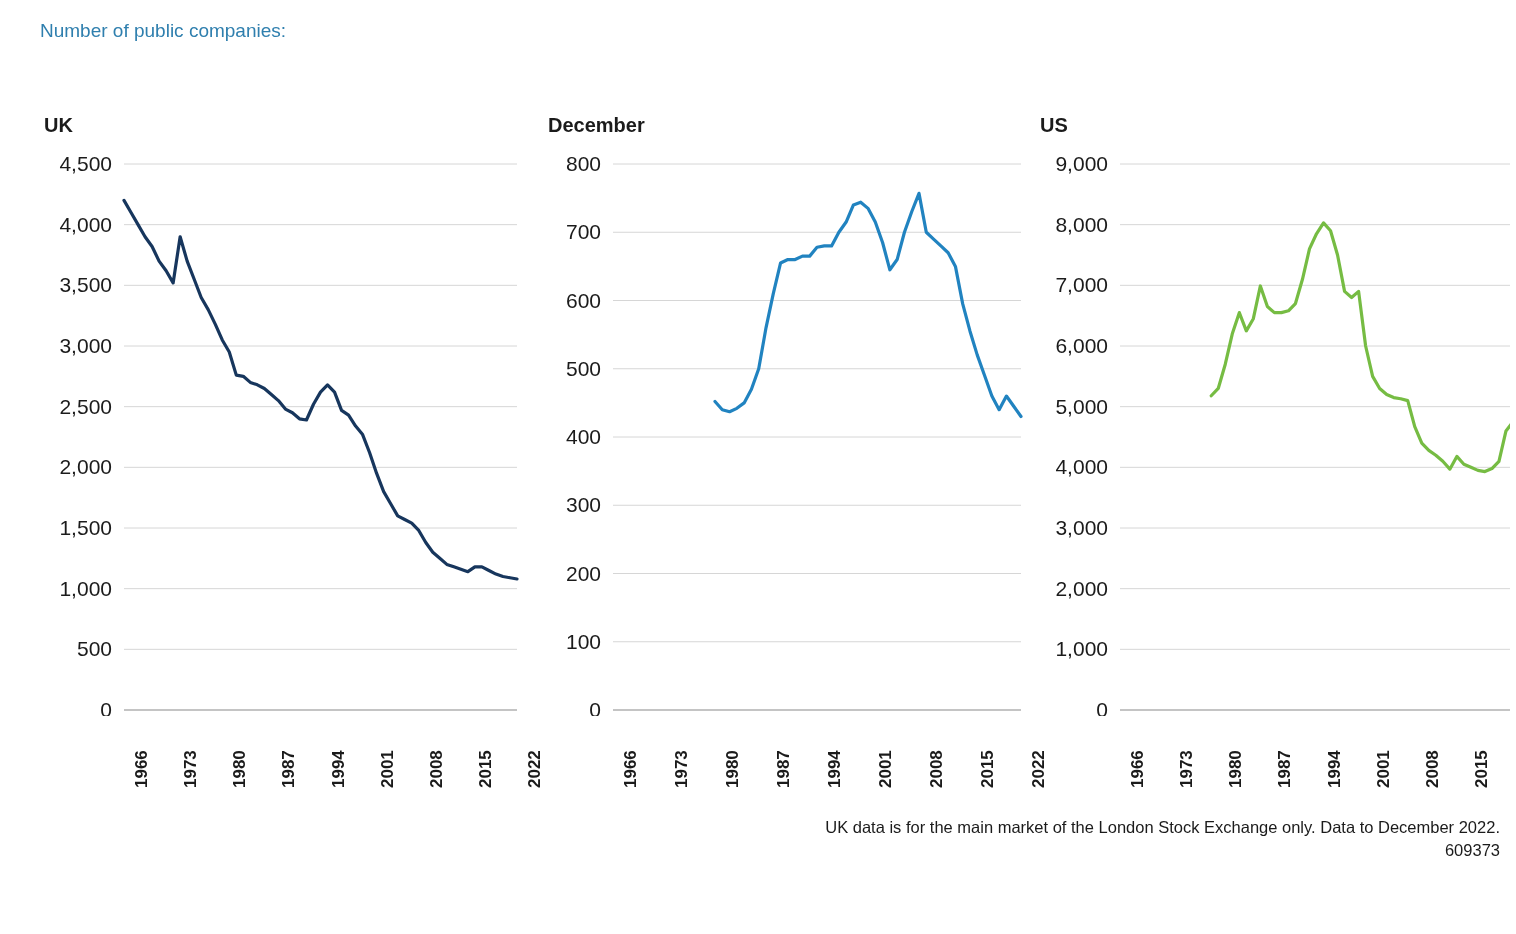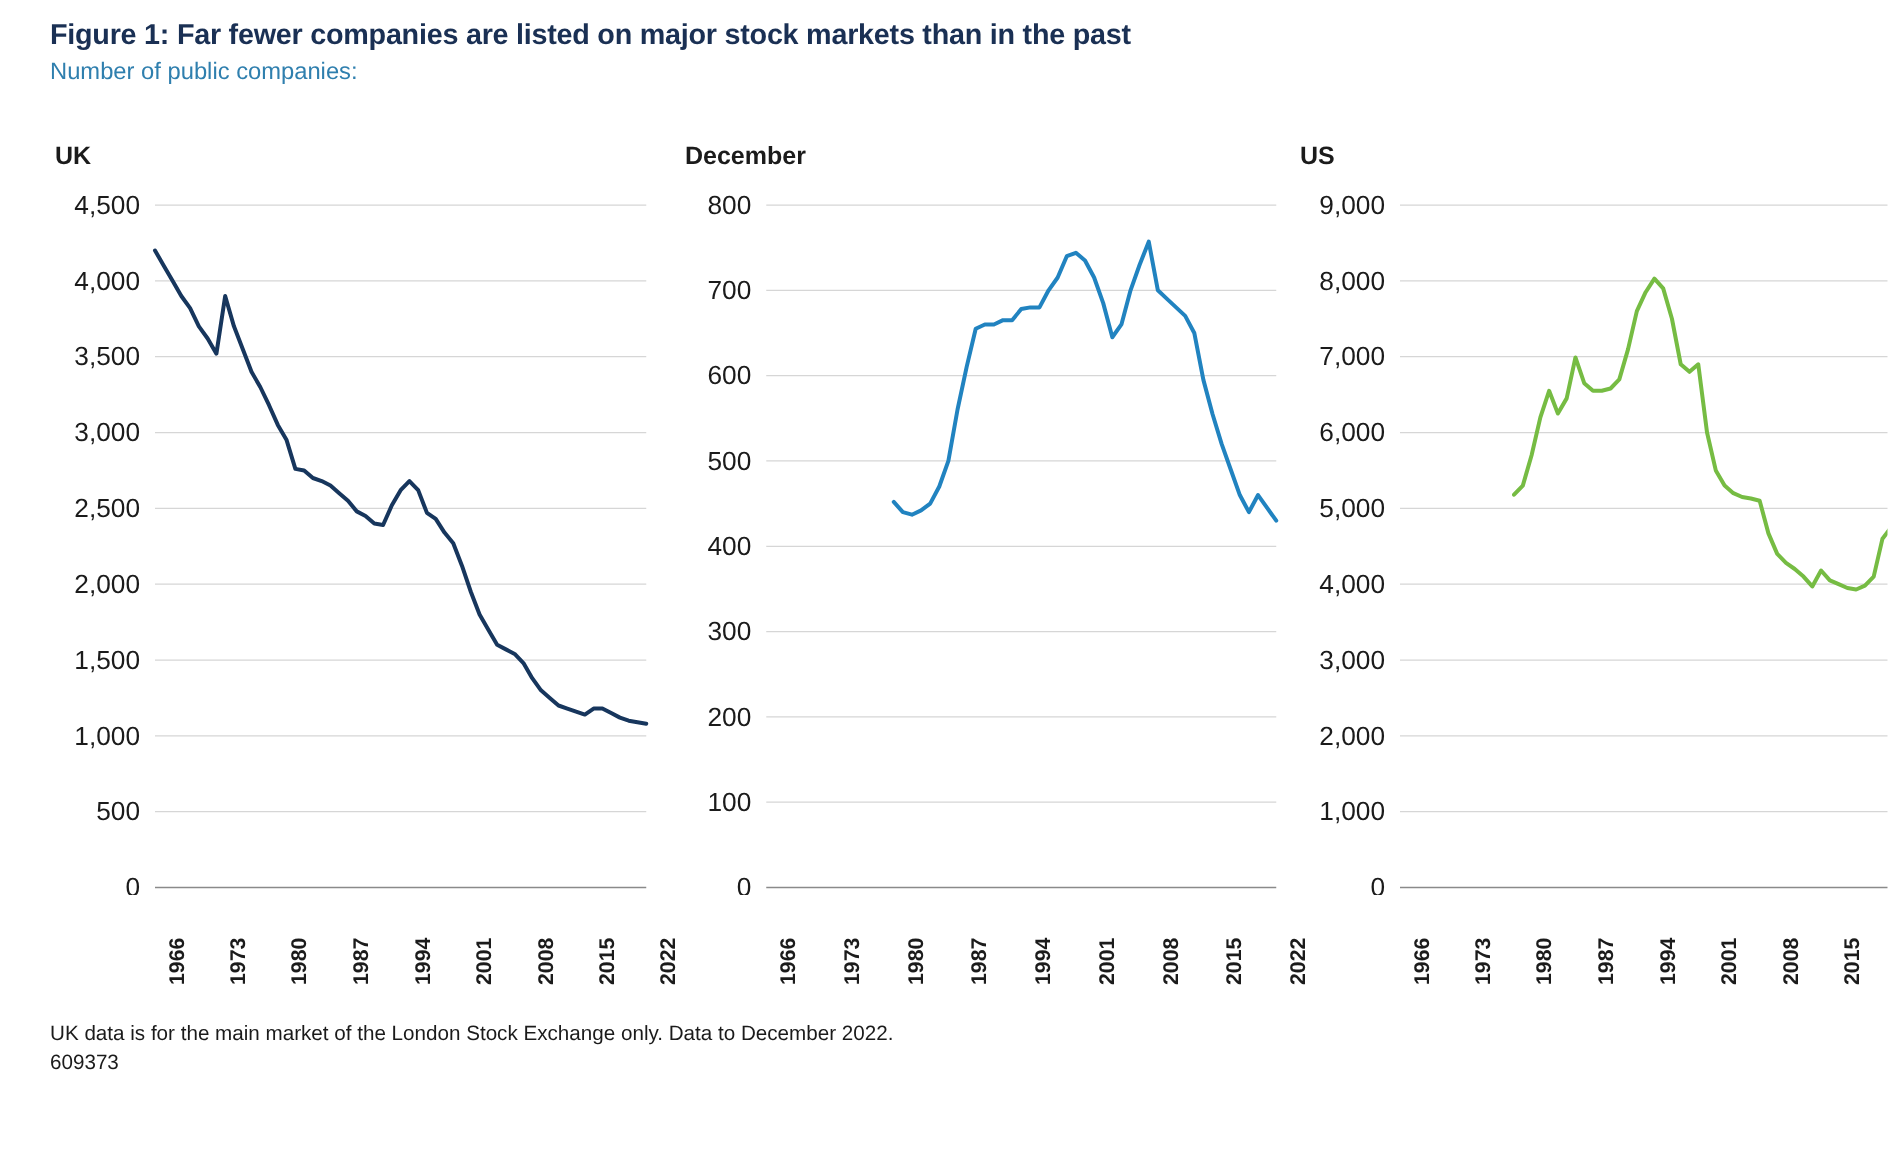--- a/index.html
+++ b/index.html
@@ -93,35 +93,34 @@
   }
   
   .footer {
     position: absolute;
     left: 40px; top: 816px;
     width: 1460px;
     font-size: 16.5px;
     line-height: 1.42;
     color: #1b1b1b;
   }
-  .footer div { white-space: nowrap; }
+  .footer div { white-space: nowrap; text-align: right; }
   .edge-right {
     position: absolute;
     right: 0; top: 0;
     width: 6px; height: 934px;
     background: #ffffff;
   }
 </style>
 </head>
 <body>
 
 <div class="page">
 
   <div class="header">
-    <div class="fig-title">Figure 1: Far fewer companies are listed on major stock markets than in the past</div>
     <div class="fig-subtitle">Number of public companies:</div>
   </div>
 
   <div class="panels">
 
     <div class="panel" id="panel-uk">
       <div class="panel-title">UK</div>
       <div class="plot-wrap">
           <svg width="495" height="560" class="plot-svg">
             <line x1="90" x2="483" y1="554" y2="554" stroke="#8a8a8a" stroke-width="1.2"></line>

